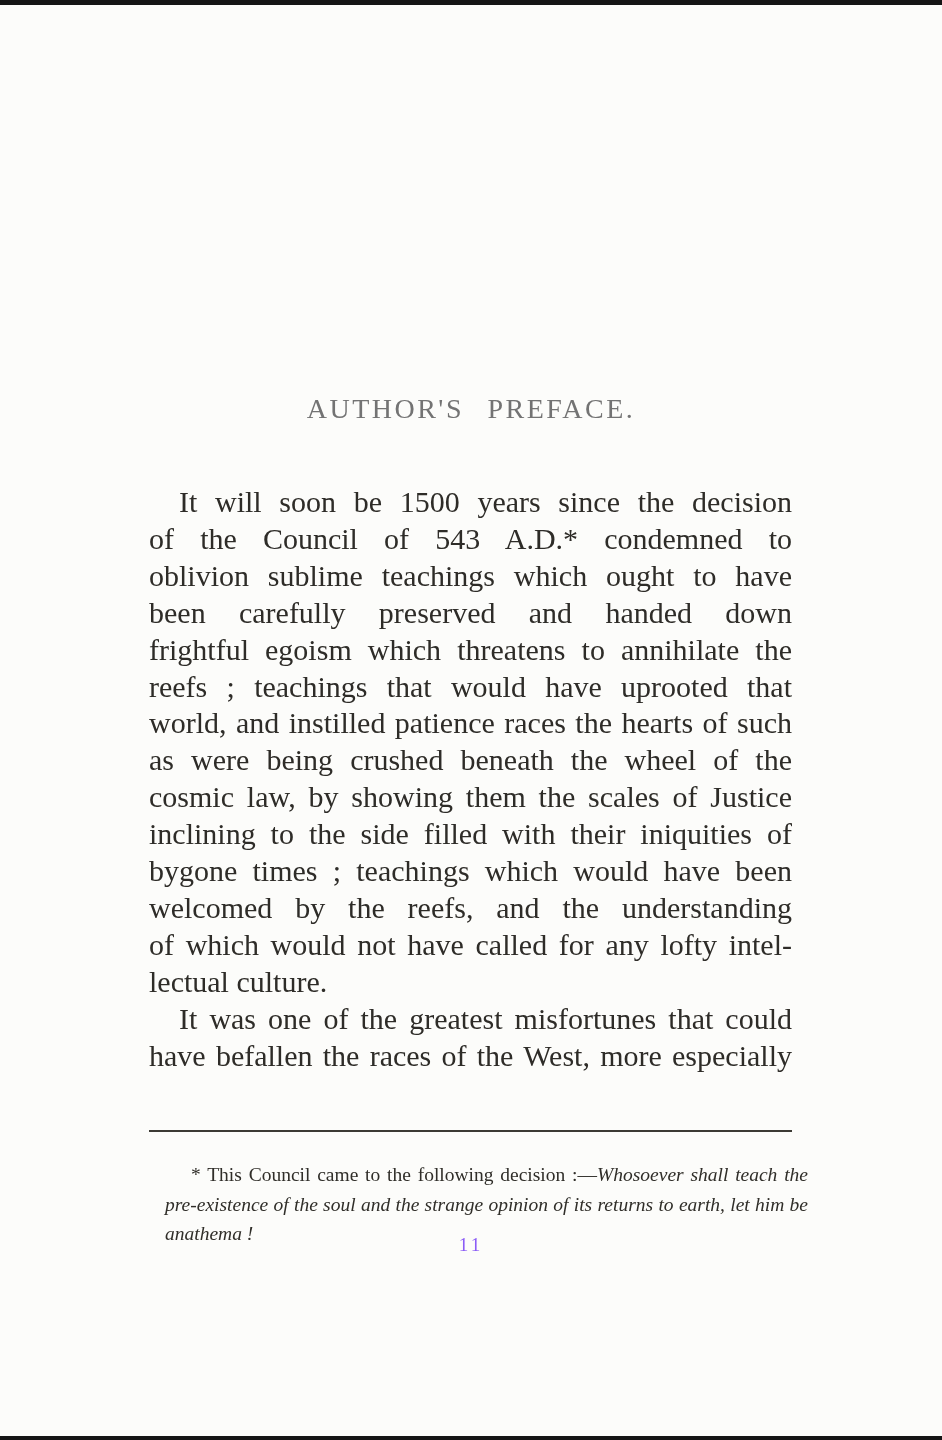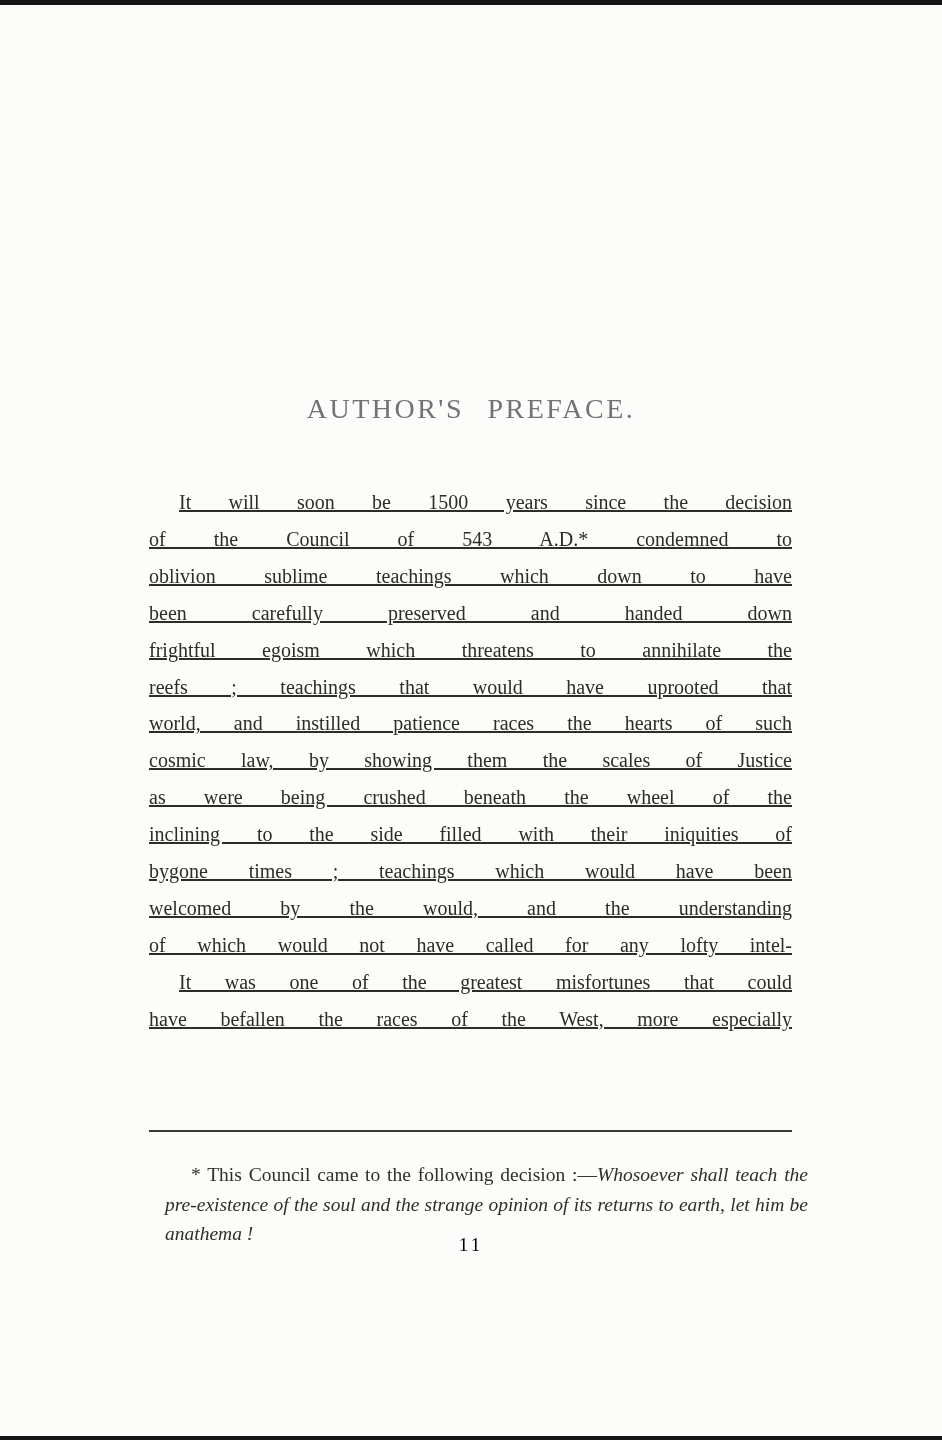--- a/index.html
+++ b/index.html
@@ -37,23 +37,22 @@
     letter-spacing: 2.5px;
     word-spacing: 14px;
     color: #737373;
   }
 
   .text-block {
     position: absolute;
     left: 149px;
     top: 484px;
     width: 643px;
-    font-size: 20px;
+    font-size: 30px;
     line-height: 36.9px;
-    text-decoration: underline;
   }
   .text-block .line {
     text-align: justify;
     text-align-last: justify;
   }
   .text-block .line.para-last {
     text-align-last: left;
   }
   .text-block .line.indent {
     text-indent: 30px;
@@ -88,45 +87,46 @@
   }
 
   .page-number {
     position: absolute;
     top: 1234px;
     left: 0;
     width: 100%;
     text-align: center;
     font-size: 19px;
     letter-spacing: 3px;
-    color: #000000;
+    color: #8b5cf6;
   }
 </style>
 </head>
 <body>
 
 <div class="scan-edge top"></div>
 <div class="scan-edge bottom"></div>
 
 <h1 class="page-title">AUTHOR'S PREFACE.</h1>
 
 <div class="text-block" id="body-block">
     <div class="line indent">It will soon be 1500 years since the decision</div>
     <div class="line">of the Council of 543 A.D.* condemned to</div>
-    <div class="line">oblivion sublime teachings which down to have</div>
+    <div class="line">oblivion sublime teachings which ought to have</div>
     <div class="line">been carefully preserved and handed down</div>
     <div class="line">frightful egoism which threatens to annihilate the</div>
     <div class="line">reefs ; teachings that would have uprooted that</div>
     <div class="line">world, and instilled patience races the hearts of such</div>
+    <div class="line">as were being crushed beneath the wheel of the</div>
     <div class="line">cosmic law, by showing them the scales of Justice</div>
-    <div class="line">as were being crushed beneath the wheel of the</div>
     <div class="line">inclining to the side filled with their iniquities of</div>
     <div class="line">bygone times ; teachings which would have been</div>
-    <div class="line">welcomed by the would, and the understanding</div>
+    <div class="line">welcomed by the reefs, and the understanding</div>
     <div class="line">of which would not have called for any lofty intel-</div>
+    <div class="line para-last">lectual culture.</div>
     <div class="line indent">It was one of the greatest misfortunes that could</div>
     <div class="line">have befallen the races of the West, more especially</div>
   </div>
 
 <div class="footnote-rule"></div>
 
 <p class="footnote"><span class="fn-indent"></span><span>* This Council came to the following decision :—</span><em>Whosoever shall teach the pre-existence of the soul and the strange opinion of its returns to earth, let him be anathema !</em></p>
 
 <div class="page-number">11</div>
 

